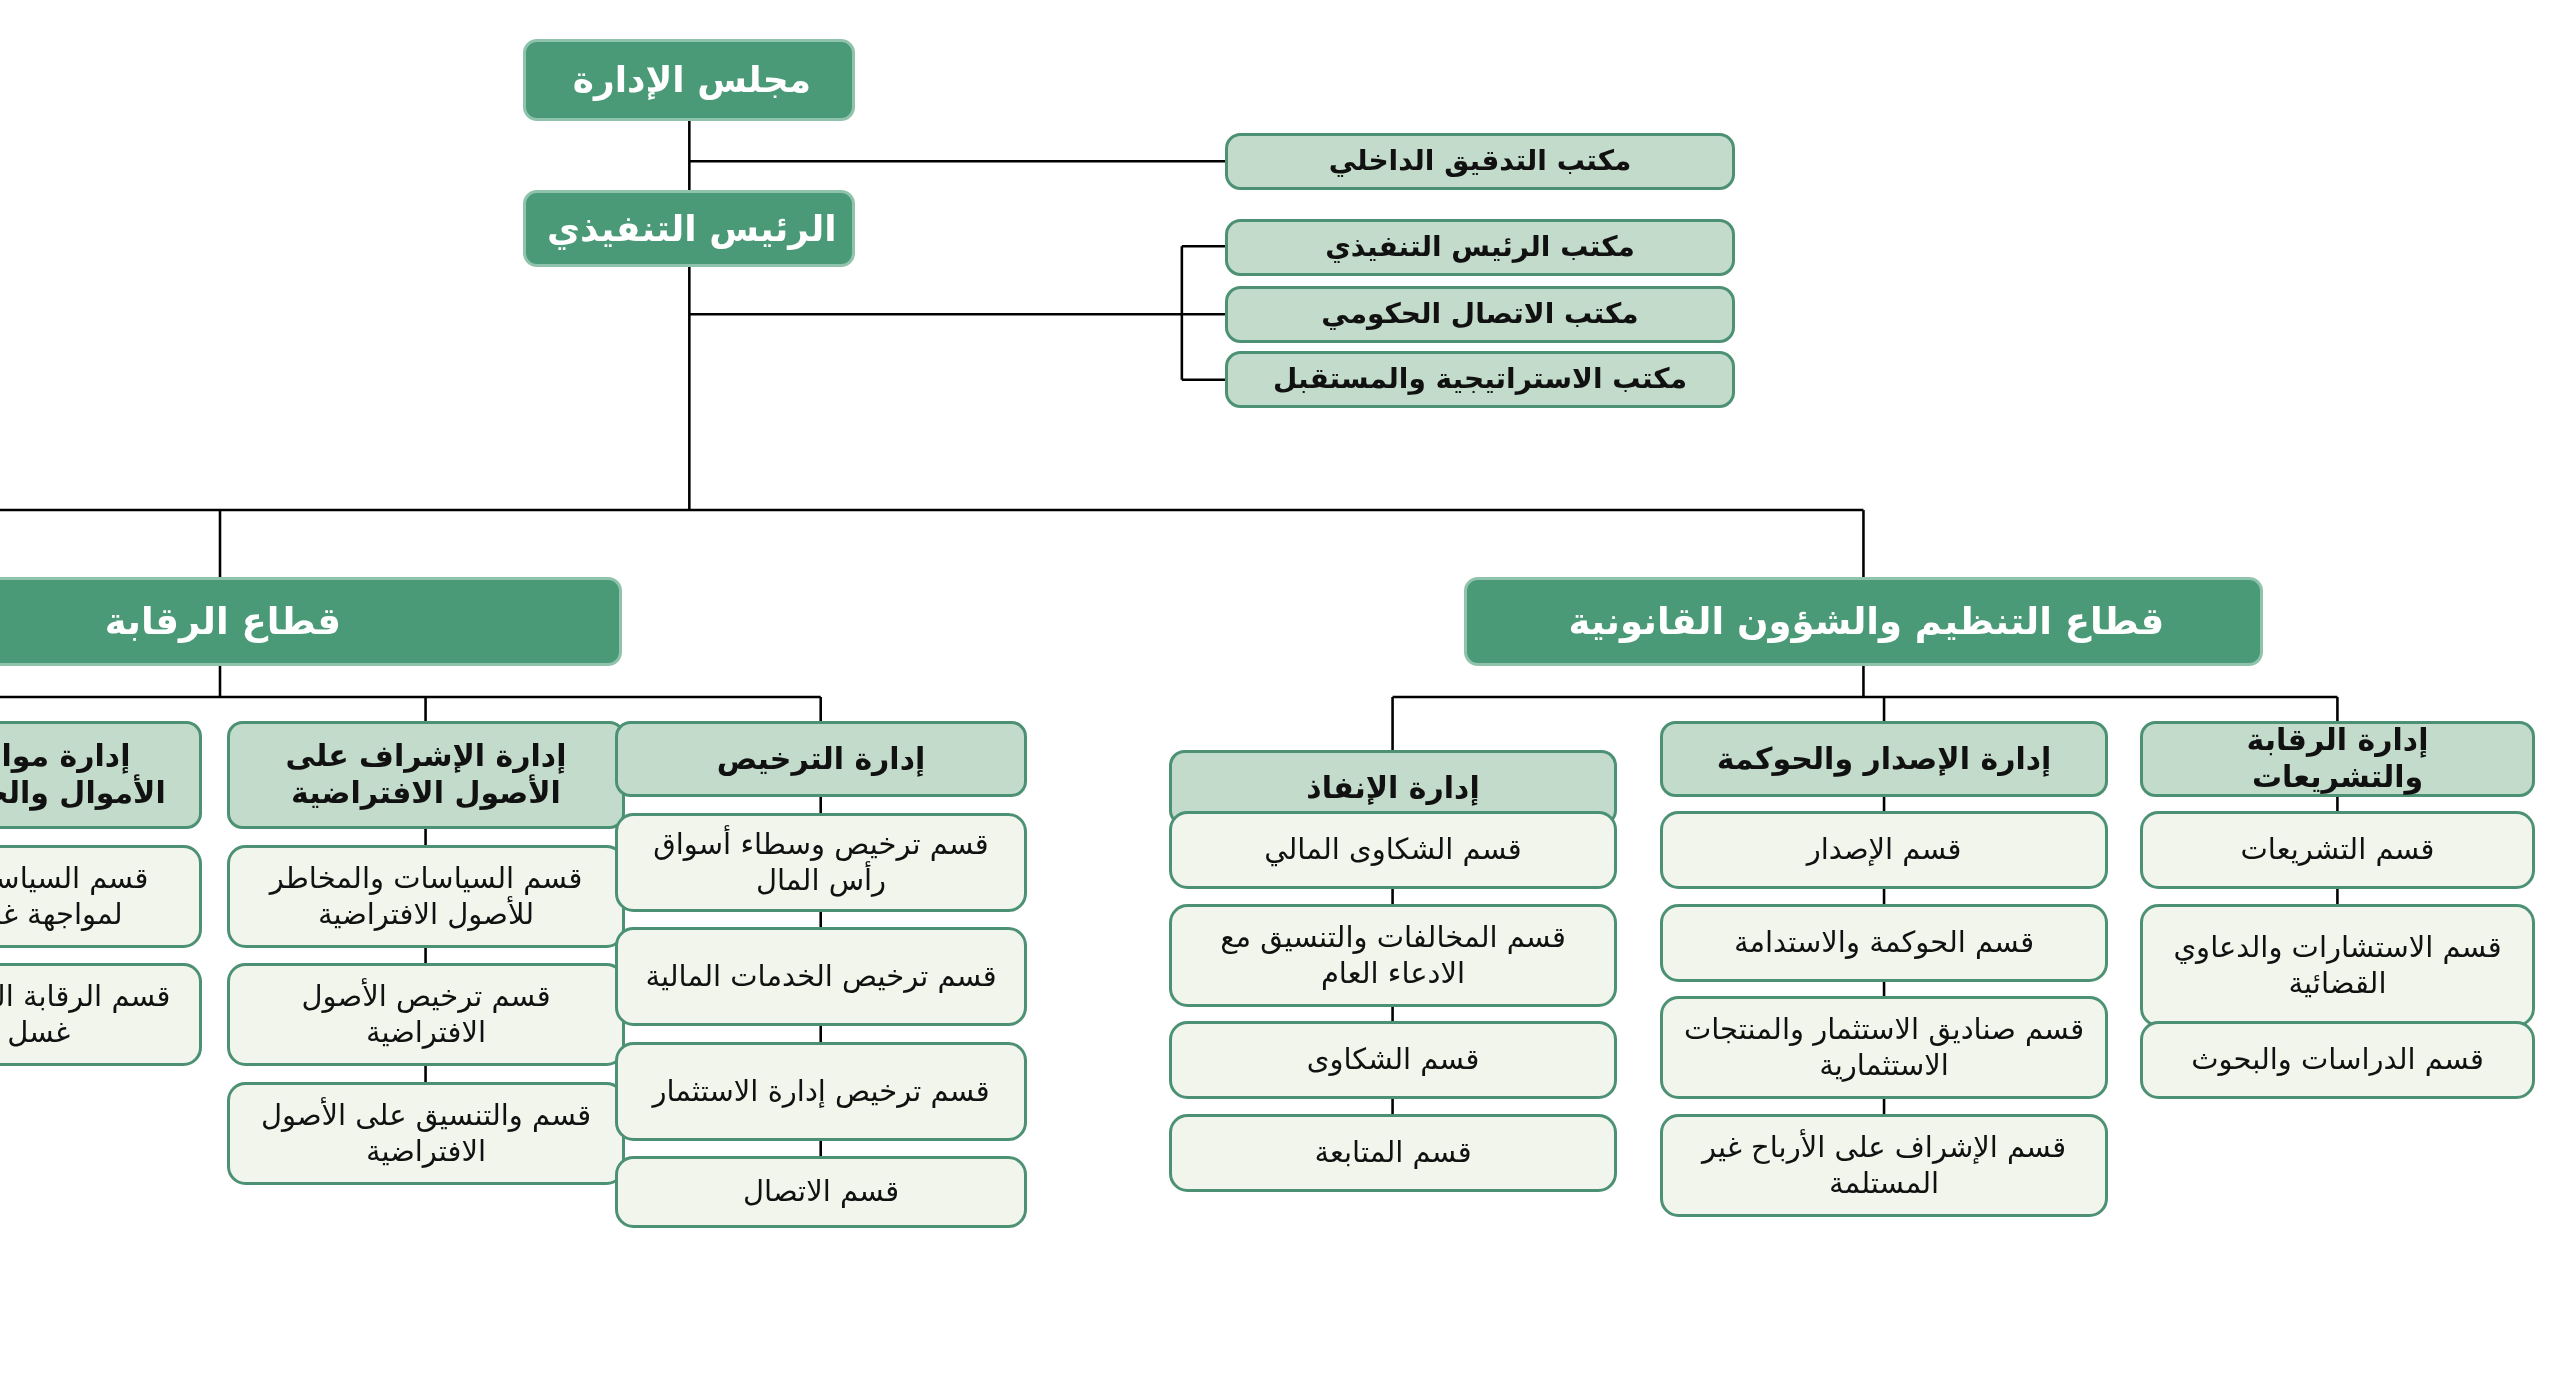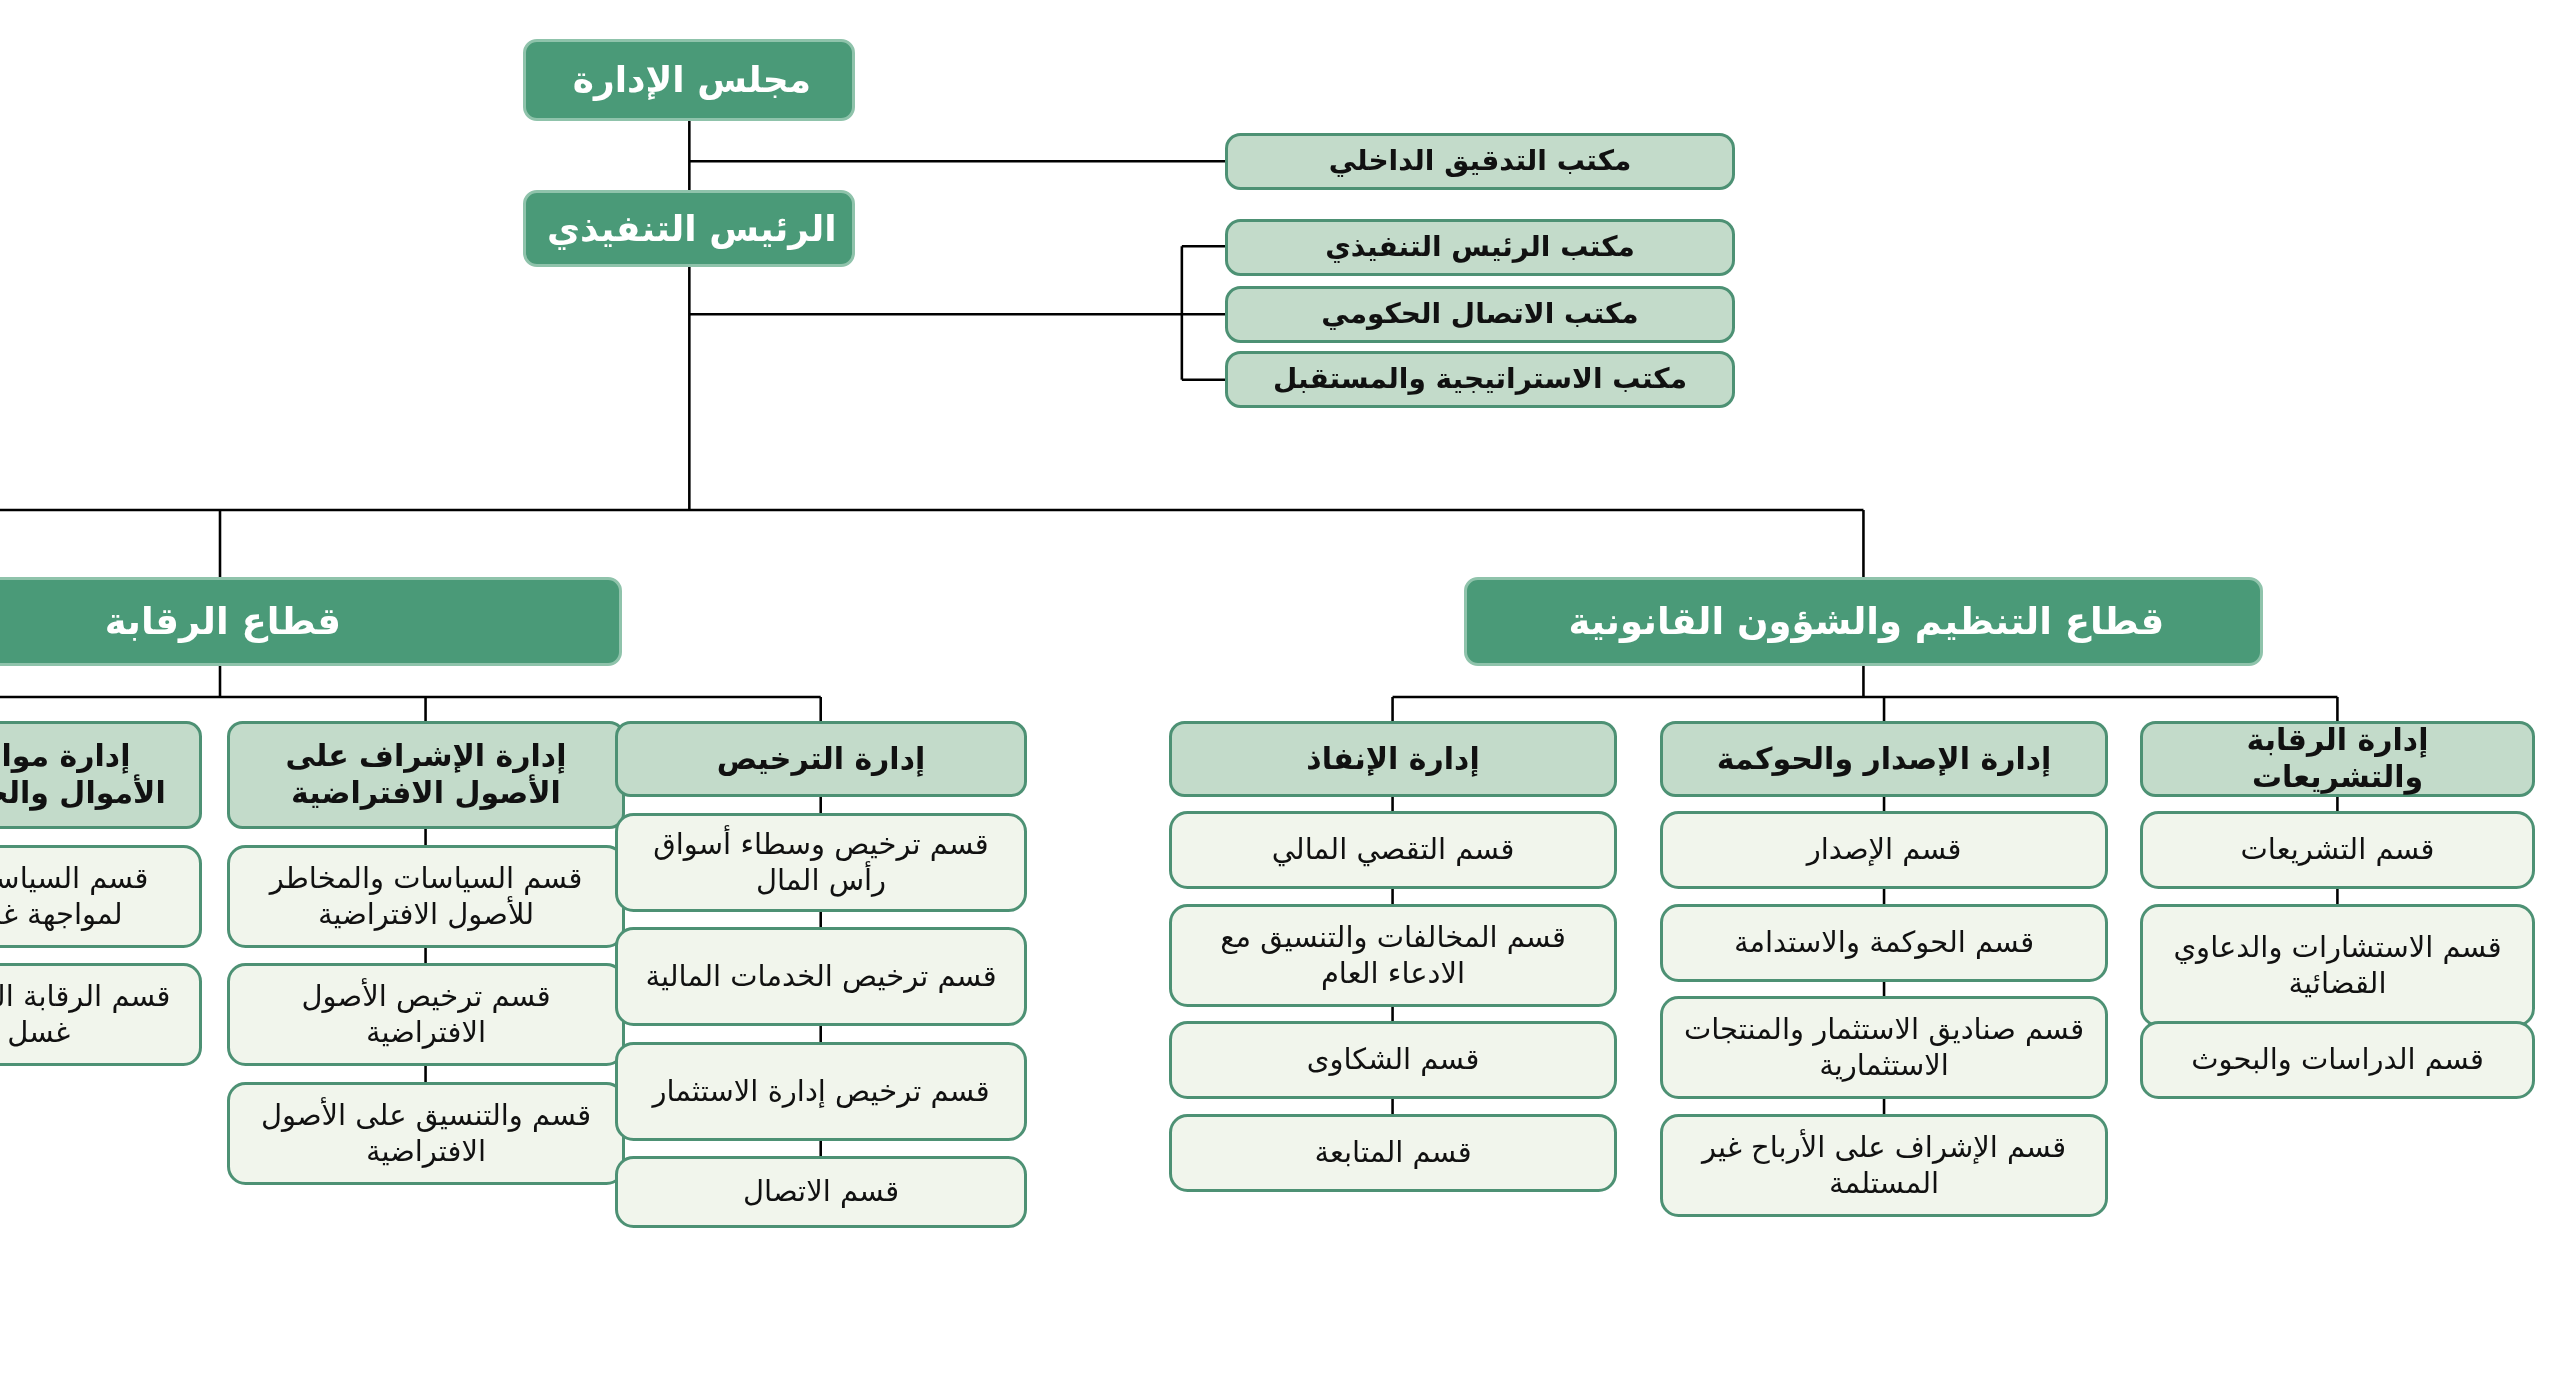--- a/index.html
+++ b/index.html
@@ -72,22 +72,22 @@
   <div class="node node-leaf" style="left:1515px;top:845px;width:398px;height:103px;">قسم السياسات والمخاطر للأصول الافتراضية</div>
   <div class="node node-leaf" style="left:1515px;top:963px;width:398px;height:103px;">قسم ترخيص الأصول الافتراضية</div>
   <div class="node node-leaf" style="left:1515px;top:1082px;width:398px;height:103px;">قسم والتنسيق على الأصول الافتراضية</div>
 
   <div class="node node-dept" style="left:1903px;top:721px;width:412px;height:76px;">إدارة الترخيص</div>
   <div class="node node-leaf" style="left:1903px;top:813px;width:412px;height:99px;">قسم ترخيص وسطاء أسواق رأس المال</div>
   <div class="node node-leaf" style="left:1903px;top:927px;width:412px;height:99px;">قسم ترخيص الخدمات المالية</div>
   <div class="node node-leaf" style="left:1903px;top:1042px;width:412px;height:99px;">قسم ترخيص إدارة الاستثمار</div>
   <div class="node node-leaf" style="left:1903px;top:1156px;width:412px;height:72px;">قسم الاتصال</div>
 
-  <div class="node node-dept" style="left:2457px;top:721px;width:448px;height:76px;">إدارة الإنفاذ</div>
-  <div class="node node-leaf" style="left:2457px;top:811px;width:448px;height:78px;">قسم التقصي المالي</div>
+  <div class="node node-dept" style="left:2457px;top:750px;width:448px;height:76px;">إدارة الإنفاذ</div>
+  <div class="node node-leaf" style="left:2457px;top:811px;width:448px;height:78px;">قسم الشكاوى المالي</div>
   <div class="node node-leaf" style="left:2457px;top:904px;width:448px;height:103px;">قسم المخالفات والتنسيق مع الادعاء العام</div>
   <div class="node node-leaf" style="left:2457px;top:1021px;width:448px;height:78px;">قسم الشكاوى</div>
   <div class="node node-leaf" style="left:2457px;top:1114px;width:448px;height:78px;">قسم المتابعة</div>
 
   <div class="node node-dept" style="left:2948px;top:721px;width:448px;height:76px;">إدارة الإصدار والحوكمة</div>
   <div class="node node-leaf" style="left:2948px;top:811px;width:448px;height:78px;">قسم الإصدار</div>
   <div class="node node-leaf" style="left:2948px;top:904px;width:448px;height:78px;">قسم الحوكمة والاستدامة</div>
   <div class="node node-leaf" style="left:2948px;top:996px;width:448px;height:103px;">قسم صناديق الاستثمار والمنتجات الاستثمارية</div>
   <div class="node node-leaf" style="left:2948px;top:1114px;width:448px;height:103px;">قسم الإشراف على الأرباح غير المستلمة</div>
 

